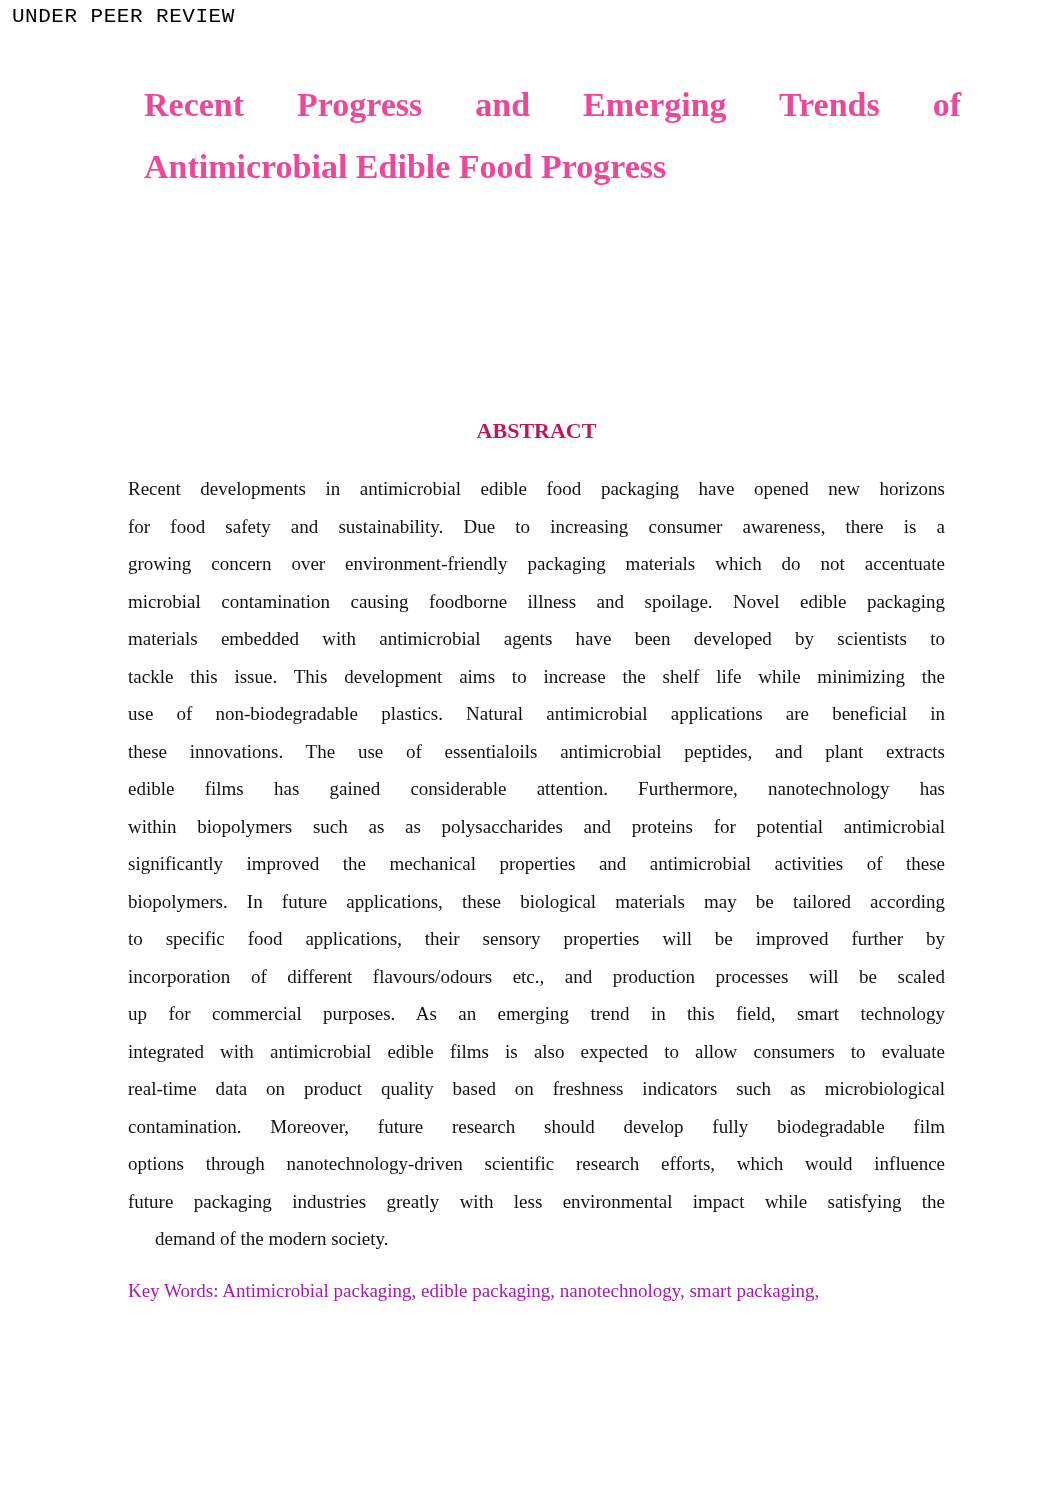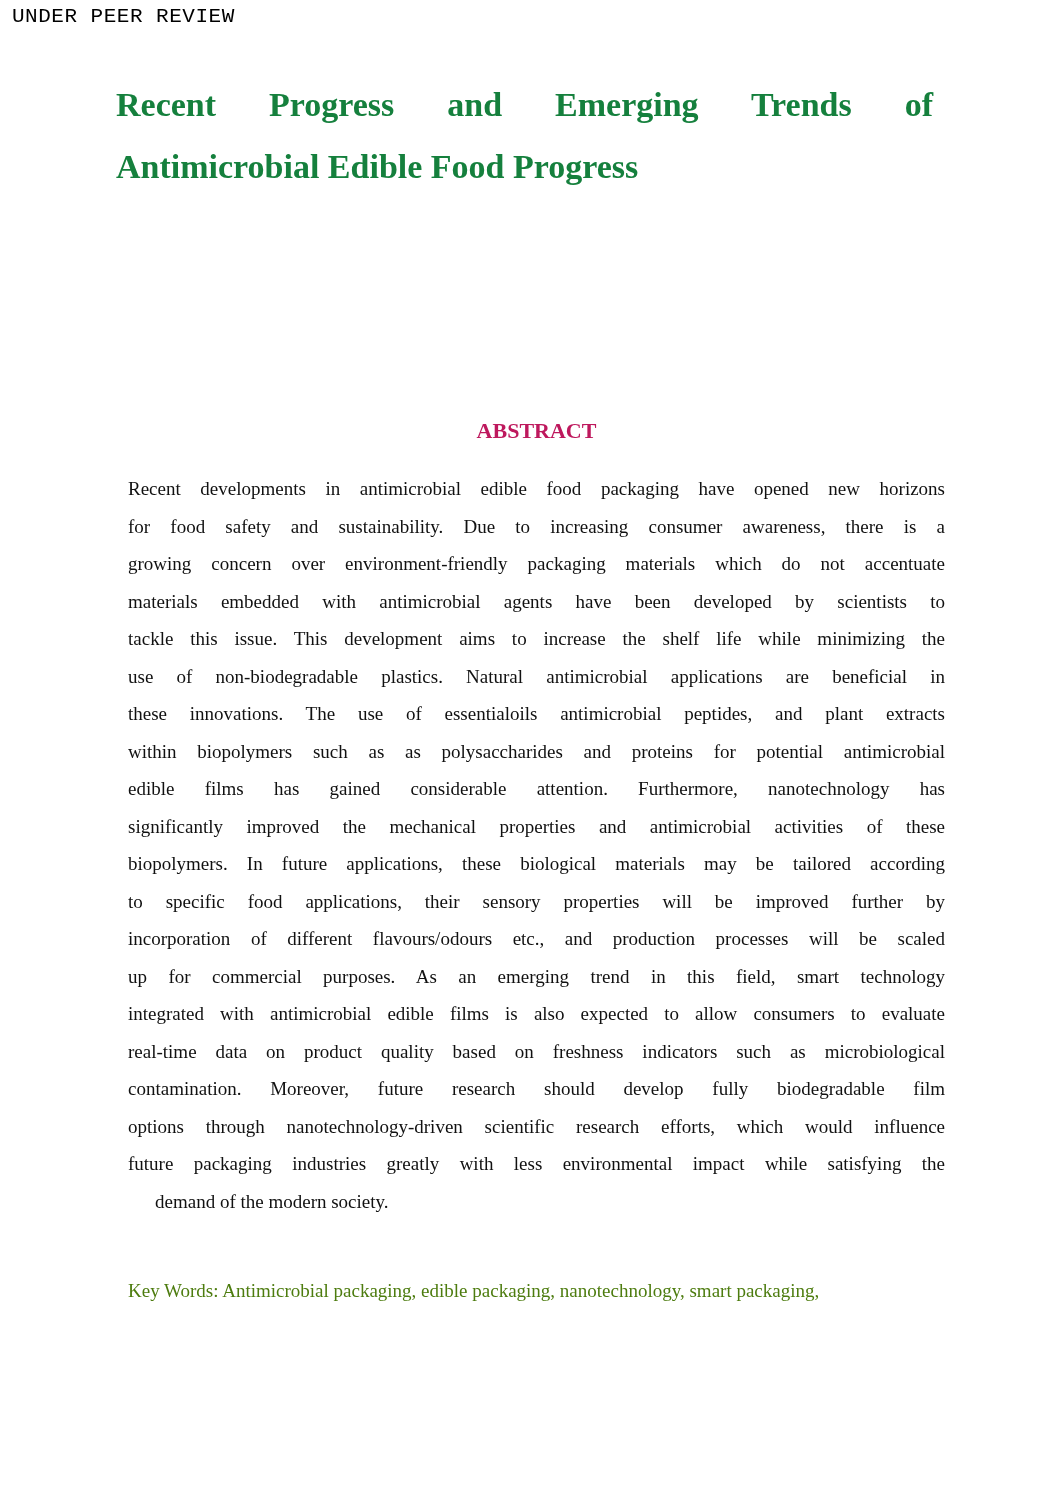--- a/index.html
+++ b/index.html
@@ -18,28 +18,28 @@
       position: absolute;
       left: 12px;
       top: 5px;
       font-family: "Liberation Mono", monospace;
       font-size: 21px;
       letter-spacing: 0.5px;
       color: #000000;
     }
     .title {
       position: absolute;
-      left: 116px;
+      left: 144px;
       top: 74px;
       width: 817px;
       font-family: "Liberation Serif", serif;
       font-weight: bold;
       font-size: 34px;
       line-height: 62px;
-      color: #15803d;
+      color: #ec4899;
     }
     .title .tline {
       display: block;
       height: 62px;
       white-space: nowrap;
     }
     .title .tline.justify {
       text-align: justify;
       text-align-last: justify;
     }
@@ -75,21 +75,21 @@
       text-align-last: left;
       margin-left: 27px;
     }
     .keywords {
       position: absolute;
       left: 128px;
       top: 1276px;
       width: 817px;
       font-family: "Liberation Serif", serif;
       font-size: 19px;
-      color: #4d7c0f;
+      color: #a21caf;
     }
     .keywords .kline {
       display: block;
       height: 51px;
       line-height: 30px;
       white-space: nowrap;
     }
   </style>
 </head>
 <body>
@@ -100,26 +100,27 @@
   <span class="tline justify">Recent Progress and Emerging Trends of</span>
   <span class="tline">Antimicrobial Edible Food Progress</span>
 </div>
 
 <div class="abstract-heading">ABSTRACT</div>
 
 <div class="abstract-body">
   <span class="line">Recent developments in antimicrobial edible food packaging have opened new horizons</span>
   <span class="line">for food safety and sustainability. Due to increasing consumer awareness, there is a</span>
   <span class="line">growing concern over environment-friendly packaging materials which do not accentuate</span>
+  <span class="line">microbial contamination causing foodborne illness and spoilage. Novel edible packaging</span>
   <span class="line">materials embedded with antimicrobial agents have been developed by scientists to</span>
   <span class="line">tackle this issue. This development aims to increase the shelf life while minimizing the</span>
   <span class="line">use of non-biodegradable plastics. Natural antimicrobial applications are beneficial in</span>
   <span class="line">these innovations. The use of essentialoils antimicrobial peptides, and plant extracts</span>
+  <span class="line">edible films has gained considerable attention.  Furthermore, nanotechnology has</span>
   <span class="line">within biopolymers such as as polysaccharides and proteins for potential antimicrobial</span>
-  <span class="line">edible films has gained considerable attention.  Furthermore, nanotechnology has</span>
   <span class="line">significantly improved the mechanical properties and antimicrobial activities of these</span>
   <span class="line">biopolymers. In future applications, these biological materials may be tailored according</span>
   <span class="line">to specific food applications, their sensory properties will be improved further by</span>
   <span class="line">incorporation of different flavours/odours etc., and production processes will be scaled</span>
   <span class="line">up for commercial purposes. As an emerging trend in this field, smart technology</span>
   <span class="line">integrated with antimicrobial edible films is also expected to allow consumers to evaluate</span>
   <span class="line">real-time data on product quality based on freshness indicators such as microbiological</span>
   <span class="line">contamination. Moreover, future research should develop fully biodegradable film</span>
   <span class="line">options through nanotechnology-driven scientific research efforts, which would influence</span>
   <span class="line">future packaging industries greatly with less environmental impact while satisfying the</span>

